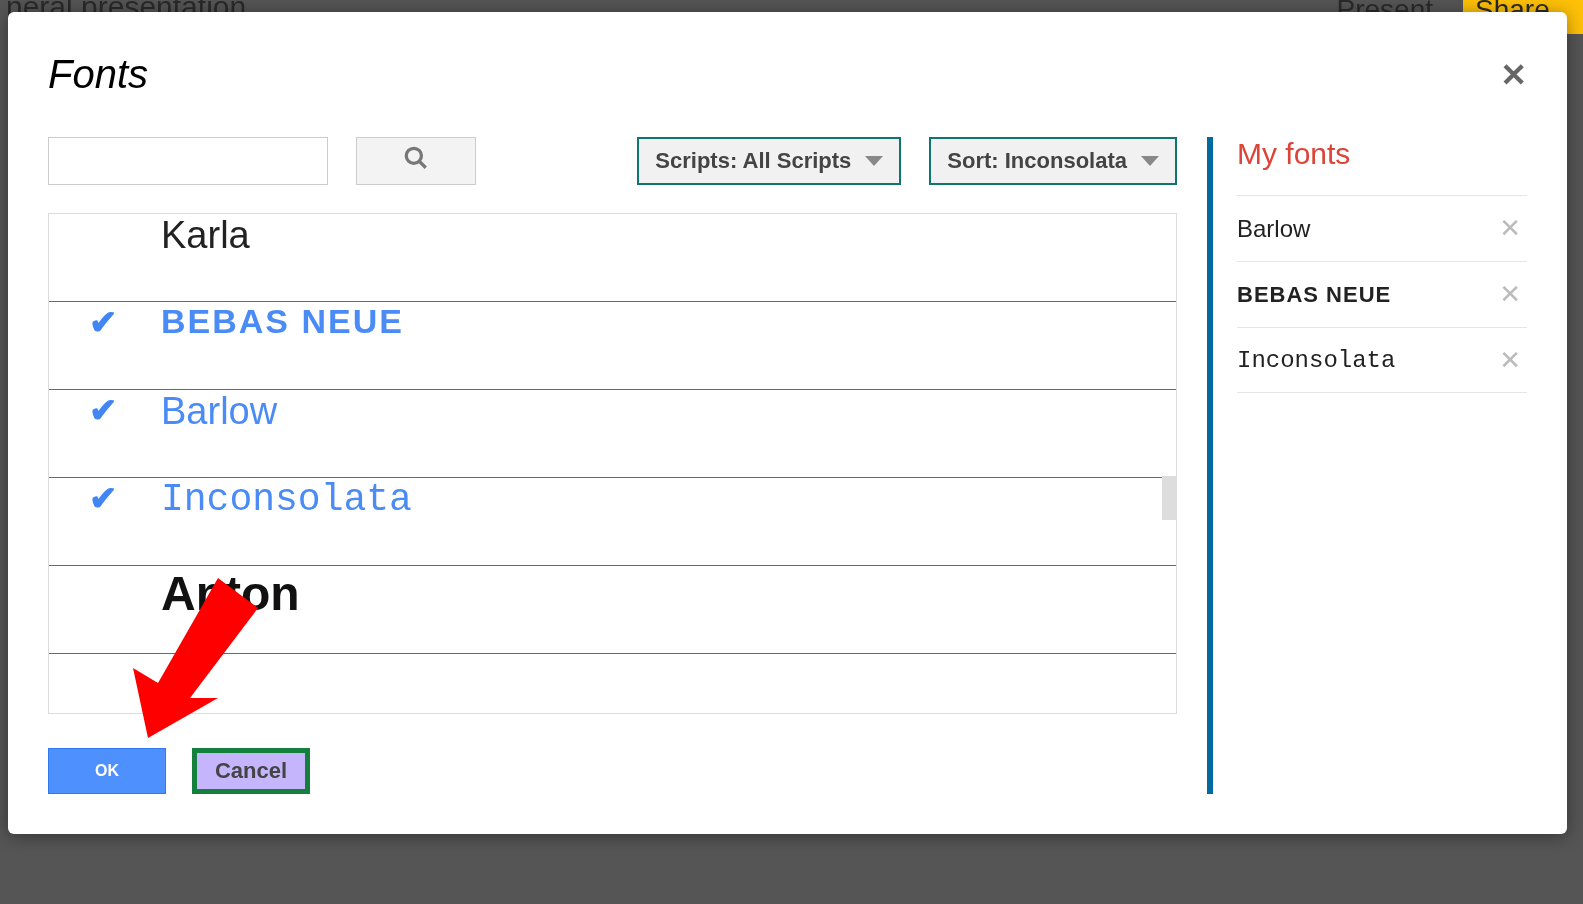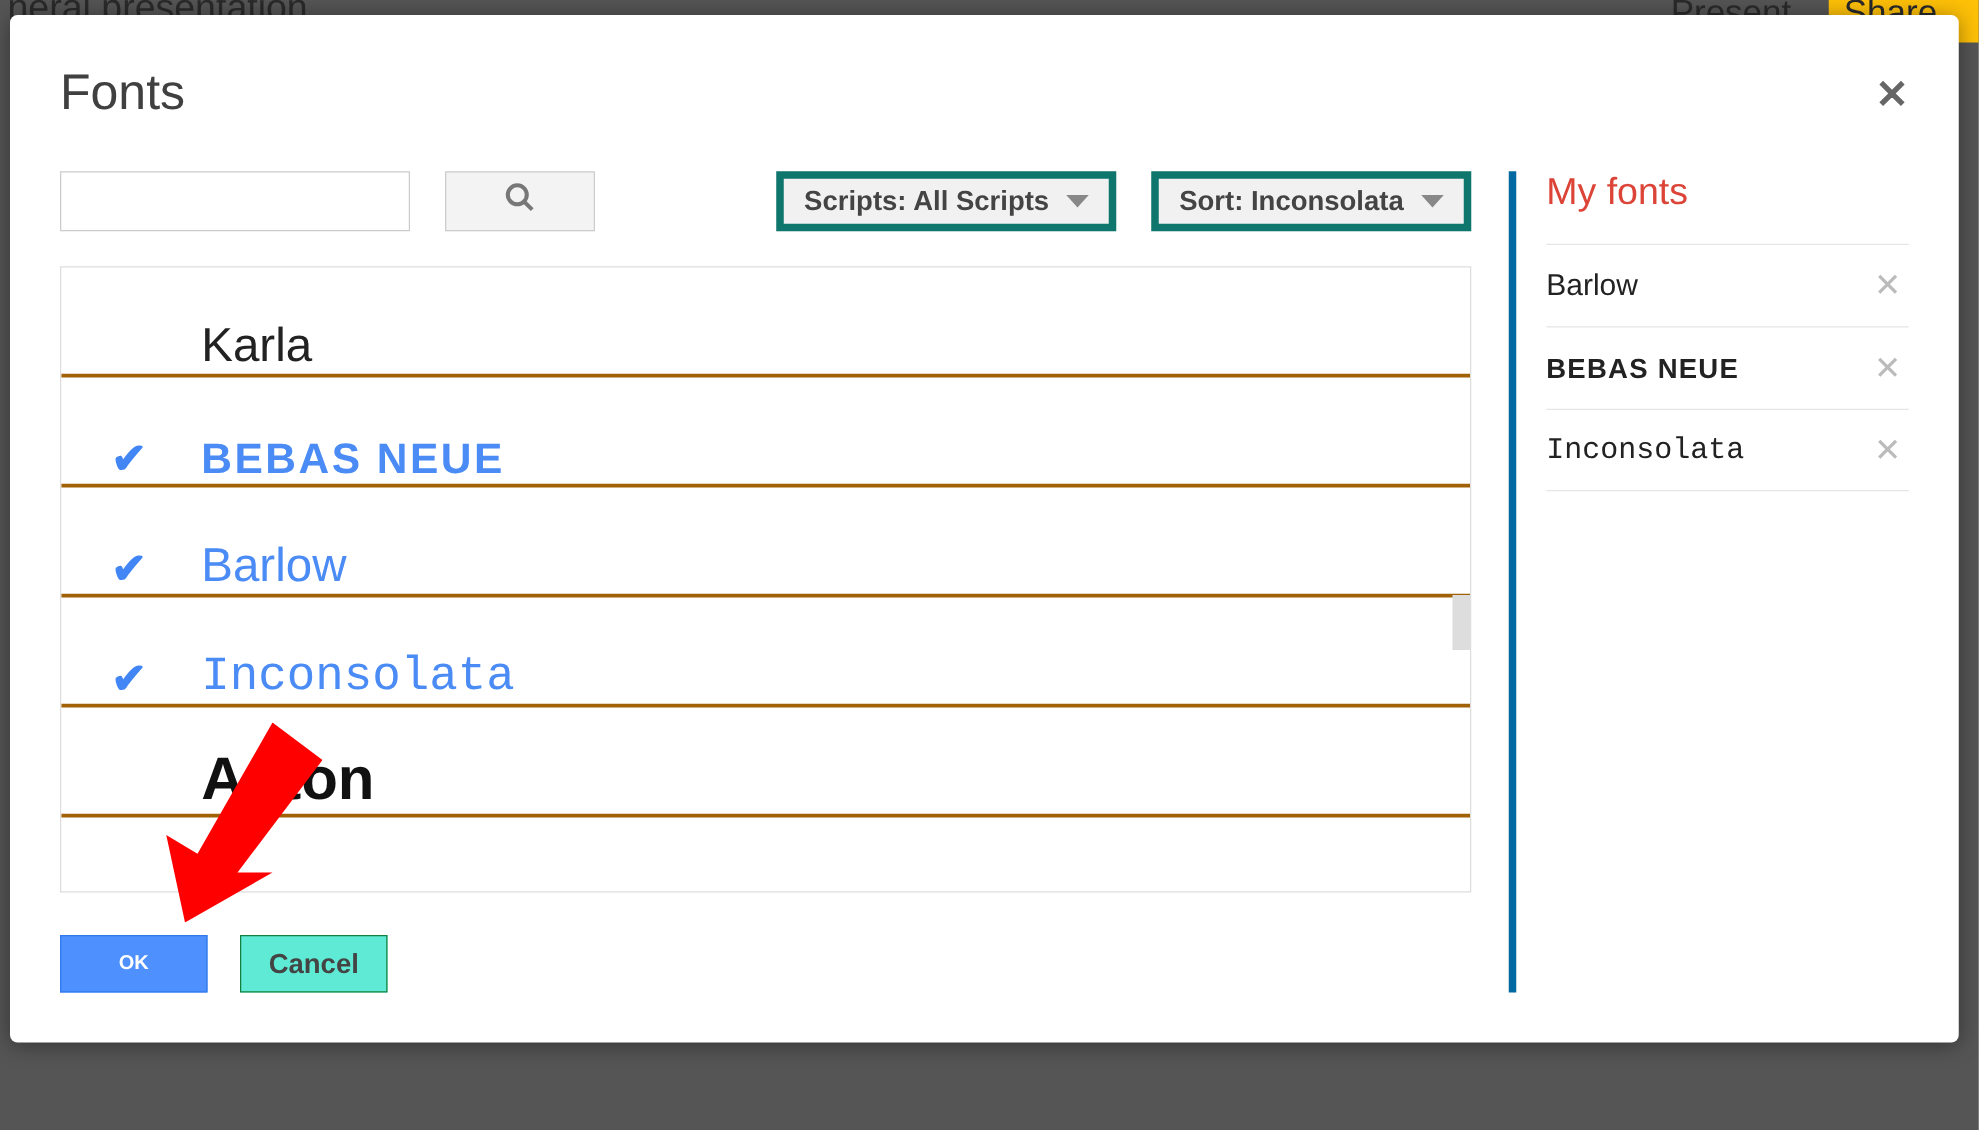--- a/index.html
+++ b/index.html
@@ -14,21 +14,21 @@
     position: absolute;
     top: 12px; left: 8px; right: 16px; bottom: 70px;
     background: #fff;
     border-radius: 6px;
     box-shadow: 0 2px 18px rgba(0,0,0,.4);
     padding: 40px;
     display: flex;
     flex-direction: column;
   }
   .dialog-header { display: flex; justify-content: space-between; align-items: center; margin-bottom: 40px; }
-  .dialog-title { font-size: 40px; font-weight: 400; color: #404040; }
+  .dialog-title { font-size: 40px; font-weight: 400; color: #000000; font-style: italic; }
   .close-x { font-size: 32px; color: #666; font-weight: bold; cursor: pointer; }
 
   .body-row { display: flex; gap: 30px; flex: 1; min-height: 0; }
   .left-col { flex: 1; display: flex; flex-direction: column; min-height: 0; }
   .controls { display: flex; gap: 28px; align-items: center; margin-bottom: 28px; }
   .search-input {
     width: 280px; height: 48px;
     border: 1px solid #ccc;
     padding: 6px 10px;
     font-size: 18px;
@@ -38,21 +38,21 @@
     border: 1px solid #ccc;
     background: #f3f3f3;
     display: flex; align-items: center; justify-content: center;
     font-size: 24px; color: #777;
     cursor: pointer;
   }
   .spacer-flex { flex: 1; }
   .filter-btn {
     height: 48px;
     padding: 0 16px;
-    border: 6px solid #0f766e;
+    border: 2px solid #0f766e;
     background: #f1f1f1;
     font-size: 22px;
     font-weight: 700;
     color: #444;
     cursor: pointer;
     display: flex; align-items: center; gap: 10px;
   }
   .caret {
     width: 0; height: 0;
     border-left: 9px solid transparent;
@@ -62,22 +62,22 @@
   }
 
   .font-list {
     border: 1px solid #ddd;
     flex: 1;
     overflow: hidden;
     position: relative;
   }
   .font-item {
     height: 88px;
-    border-bottom: 3px solid #a16207;
-    display: flex; align-items: flex-end;
+    border-bottom: 1px solid #a16207;
+    display: flex; align-items: flex-start;
     padding-left: 40px;
     gap: 36px;
     font-size: 36px;
     cursor: pointer;
   }
   .check { width: 36px; color: #4285f4; font-size: 34px; font-weight: bold; }
   .check.empty { visibility: hidden; }
   .font-name { }
   .font-karla { font-family: Arial, sans-serif; color: #222; font-size: 38px; }
   .font-bebas { font-family: Impact, 'Arial Black', sans-serif; color: #4a8bf5; font-size: 34px; letter-spacing: 2px; font-weight: 700; text-transform: uppercase; }
@@ -103,22 +103,22 @@
   .footer { display: flex; gap: 26px; margin-top: 34px; }
   .btn-ok {
     width: 118px; height: 46px;
     background: #4d90fe;
     border: 1px solid #3079ed;
     color: #fff; font-size: 16px; font-weight: 700;
     cursor: pointer;
   }
   .btn-cancel {
     width: 118px; height: 46px;
-    background: #5eead4;
-    border: 1px solid #15803d;
+    background: #c4b5fd;
+    border: 5px solid #15803d;
     color: #444; font-size: 22px; font-weight: 700;
     cursor: pointer;
   }
 
   .big-arrow {
     position: absolute;
     left: 108px; top: 578px;
     width: 150px; height: 160px;
     pointer-events: none;
   }

